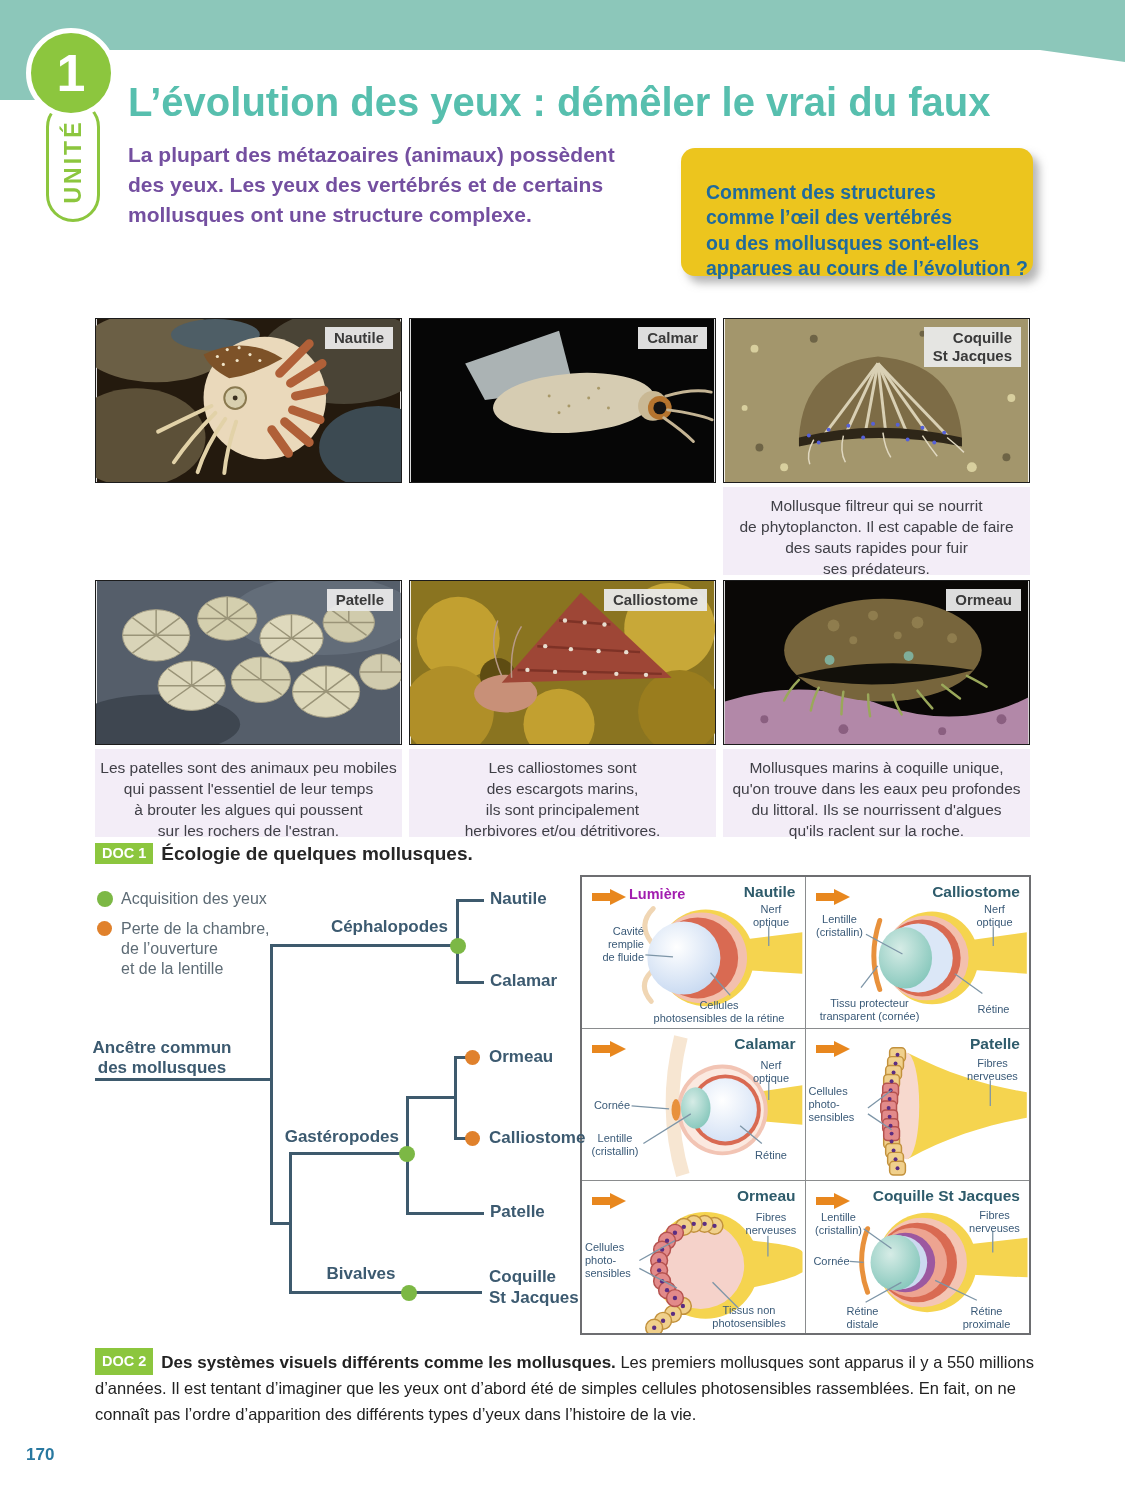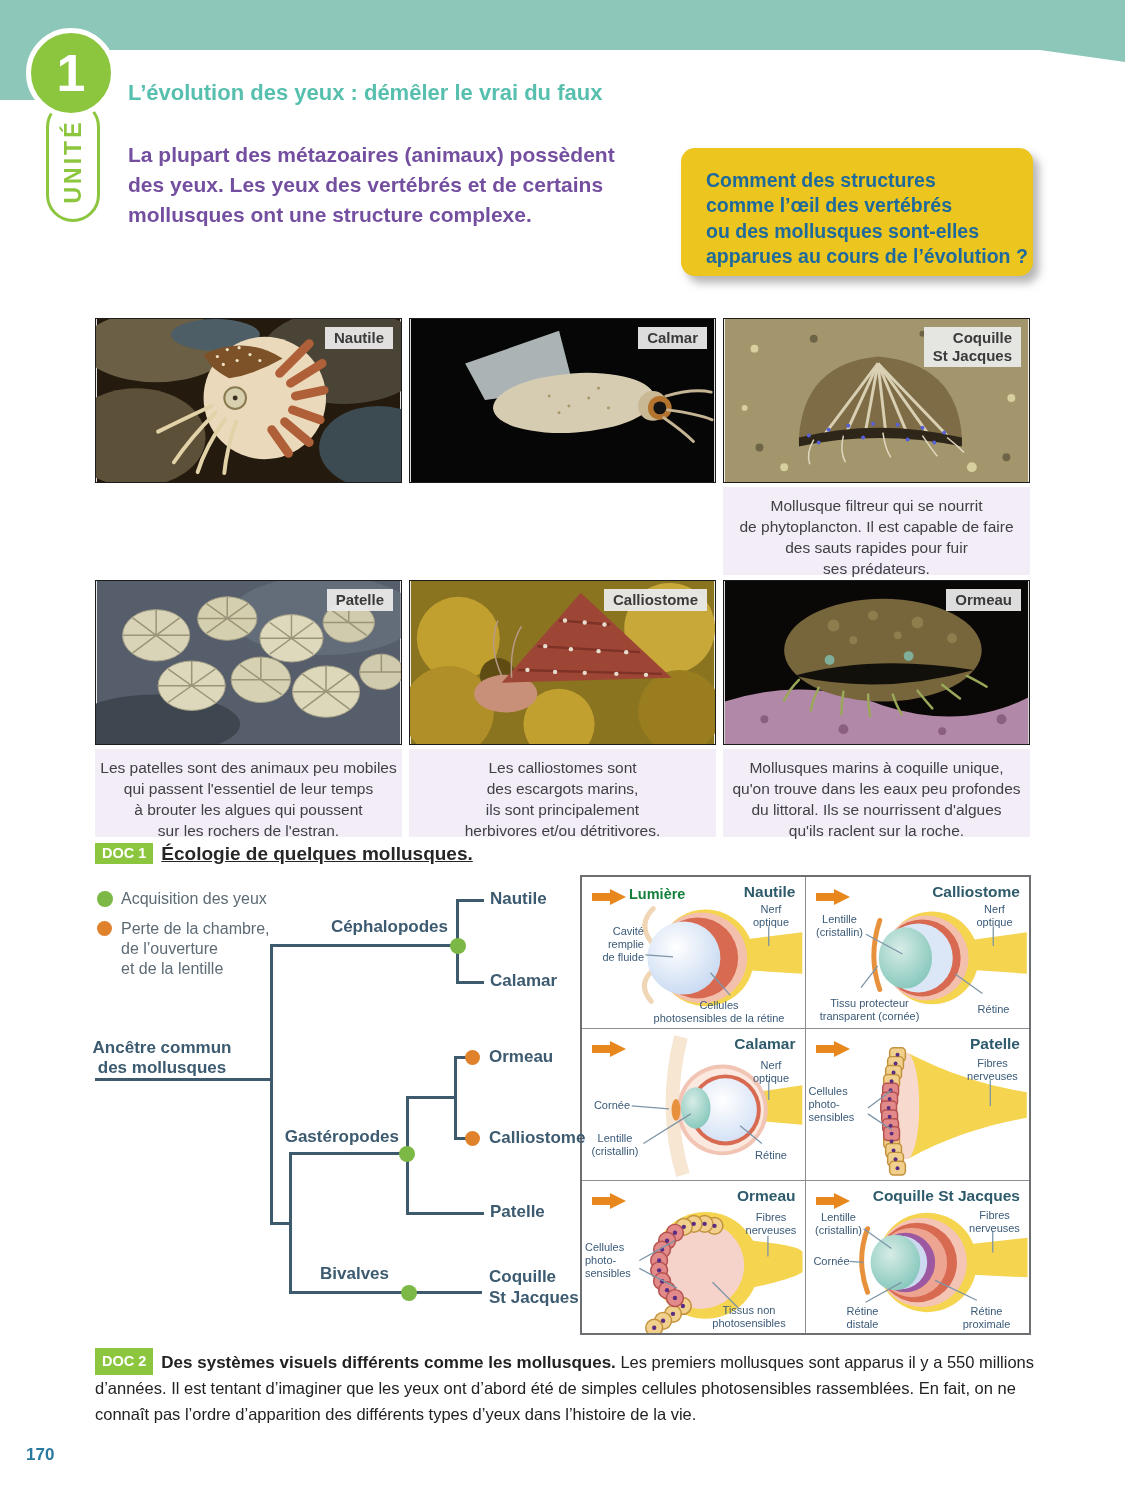--- a/index.html
+++ b/index.html
@@ -10,60 +10,60 @@
 
   
   .band { left:0; top:0; width:1125px; height:100px; background:#8cc7ba;
     clip-path:polygon(0 0,1125px 0,1125px 62px,1040px 50px,87px 50px,50px 100px,0 100px); z-index:1;}
   .unit-pill { left:46px; top:100px; width:54px; height:122px; background:#fff; border:3px solid #8cc63e;
     border-radius:27px; z-index:2; display:flex; align-items:center; justify-content:center;}
   .unit-pill span { transform:rotate(-90deg); color:#8cc63e; font-weight:bold; font-size:23px; letter-spacing:3px; white-space:nowrap;}
   .unit-circle { left:26px; top:28px; width:90px; height:90px; border-radius:50%; background:#8cc63e;
     border:5px solid #ffffff; z-index:3; display:flex; align-items:center; justify-content:center;
     color:#fff; font-size:52px; font-weight:bold;}
-  .page-title { left:128px; top:80px; font-size:22px; font-weight:bold; color:#57bfae; z-index:2;}
+  .page-title { left:128px; top:80px; font-size:40px; font-weight:bold; color:#57bfae; z-index:2;}
   .intro { left:128px; top:140px; width:520px; font-size:21px; font-weight:bold; color:#744fa0; line-height:1.42; z-index:2;}
   .qbox { left:681px; top:148px; width:352px; height:128px; background:#ecc51e; border-radius:14px;
-    box-shadow:6px 7px 9px rgba(110,110,110,.5); z-index:2; padding:20px 0 0 25px;}
+    box-shadow:6px 7px 9px rgba(110,110,110,.5); z-index:2; padding:32px 0 0 25px;}
   .qbox div { color:#1f6a9d; font-weight:bold; font-size:19.5px; line-height:1.3;}
 
   
   .photo-row { left:95px; width:936px; display:flex; gap:7px; }
   .photo-card { width:307px; }
   .photo-img { position:relative; width:307px; height:165px; border:1px solid #1c1c1c; overflow:hidden; }
   .photo-img svg { display:block; width:100%; height:100%; }
   .photo-badge { position:absolute; top:8px; right:8px; background:rgba(233,233,233,.95); color:#3a3a3a;
     font-weight:bold; font-size:15px; padding:2px 9px; line-height:1.2; text-align:right;}
   .photo-cap { margin-top:4px; height:88px; background:#f3edf7; color:#3f3f46; font-size:15.5px;
     line-height:1.36; text-align:center; padding-top:8px;}
 
   
   .doc-badge { display:inline-block; background:#8cc63e; color:#fff; font-weight:bold; font-size:14.5px;
     padding:2px 7px 3px; margin-right:8px; vertical-align:2px;}
-  .doc1-line { left:95px; top:843px; font-size:19px; color:#262626; font-weight:bold;text-decoration:underline;}
+  .doc1-line { left:95px; top:843px; font-size:19px; color:#262626; font-weight:bold;}
 
   
   .tl { background:#3e5a6d; position:absolute; z-index:2;}
   .dot { position:absolute; border-radius:50%; z-index:3;}
   .dot.g { width:16px; height:16px; background:#7cb845;}
   .dot.o { width:15px; height:15px; background:#e0812c;}
   .tree-label { position:absolute; font-weight:bold; font-size:17px; color:#3c5a70; z-index:3;}
   .legend-text { position:absolute; font-size:16px; color:#5d6b75; line-height:1.25; z-index:2;}
 
   
   .panels { left:580px; top:875px; width:451px; height:460px; border:2px solid #6d6e71;
     display:grid; grid-template-columns:1fr 1fr; grid-template-rows:1fr 1fr 1fr; background:#fff; z-index:2;}
   .panel { position:relative; overflow:hidden;}
   .panel:nth-child(odd) { border-right:1px solid #8a8c8e;}
   .panel:nth-child(-n+4) { border-bottom:1px solid #8a8c8e;}
   .panel svg.illus { position:absolute; left:0; top:0; width:100%; height:100%;}
   .p-title { position:absolute; top:6px; right:9px; font-weight:bold; font-size:15.5px; color:#2e5b6b; z-index:4;}
   .p-label { position:absolute; font-size:11px; line-height:1.18; color:#3a5a78; z-index:4;}
   .p-arrow { position:absolute; left:10px; top:10px; z-index:4;}
-  .light-label { position:absolute; left:47px; top:9px; color:#15803d; font-weight:bold; font-size:14.5px; z-index:4;}
+  .light-label { position:absolute; left:47px; top:9px; color:#a21caf; font-weight:bold; font-size:14.5px; z-index:4;}
 
   
   .doc2 { left:95px; top:1348px; width:940px; font-size:16.5px; color:#222; line-height:1.55; z-index:2;}
   .doc2 .t { font-weight:bold; font-size:17px;}
   .page-num { left:26px; top:1445px; color:#2878a0; font-weight:bold; font-size:17px;}
 </style>
 </head>
 <body>
 
 <div class="abs band"></div>
@@ -377,21 +377,21 @@
 <div class="dot g" style="left:450px;top:938px"></div>
 <div class="dot g" style="left:399px;top:1146px"></div>
 <div class="dot g" style="left:401px;top:1285px"></div>
 <div class="dot o" style="left:465px;top:1050px"></div>
 <div class="dot o" style="left:465px;top:1131px"></div>
 
 <div class="tree-label pre" style="left:92px;top:1038px;width:140px;text-align:center">Ancêtre commun
 des mollusques</div>
 <div class="tree-label" style="left:330px;top:917px;width:118px;text-align:right">Céphalopodes</div>
 <div class="tree-label" style="left:283px;top:1127px;width:116px;text-align:right">Gastéropodes</div>
-<div class="tree-label" style="left:320px;top:1264px;width:82px;text-align:left">Bivalves</div>
+<div class="tree-label" style="left:320px;top:1264px;width:82px;text-align:center">Bivalves</div>
 <div class="tree-label" style="left:490px;top:889px">Nautile</div>
 <div class="tree-label" style="left:490px;top:971px">Calamar</div>
 <div class="tree-label" style="left:489px;top:1047px">Ormeau</div>
 <div class="tree-label" style="left:489px;top:1128px">Calliostome</div>
 <div class="tree-label" style="left:490px;top:1202px">Patelle</div>
 <div class="tree-label pre" style="left:489px;top:1266px;line-height:1.25">Coquille
 St Jacques</div>
 
 <div class="abs panels">
 

